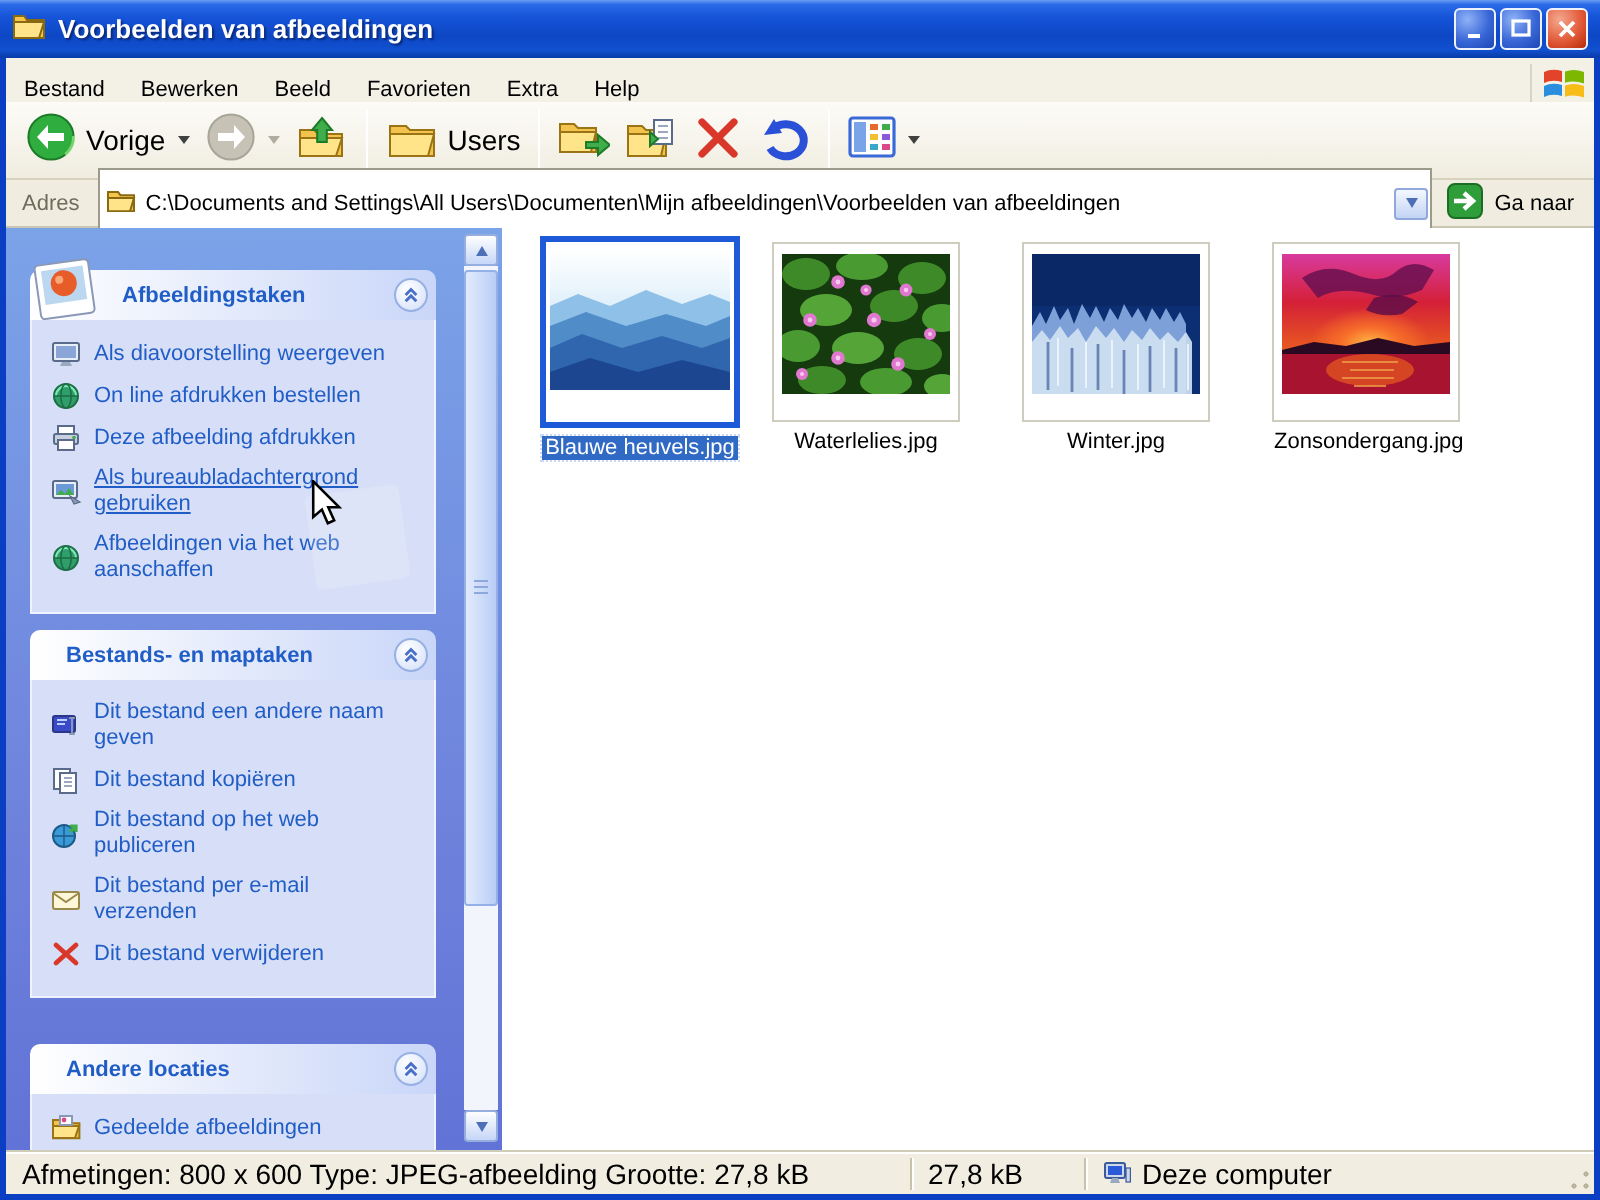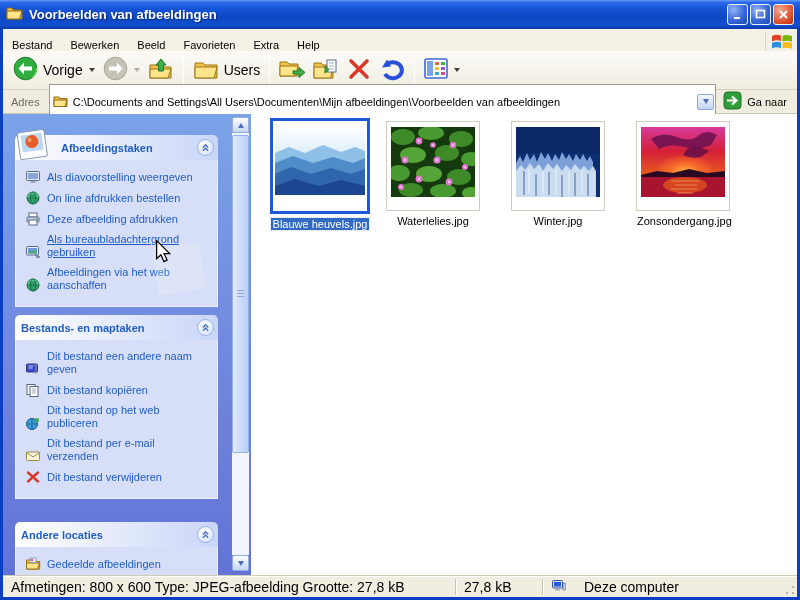--- a/index.html
+++ b/index.html
@@ -43,28 +43,28 @@
   .go-btn { display:flex; align-items:center; gap:5px; padding:0 7px; white-space:nowrap; }
 
   
   .main { position:absolute; left:3px; right:3px; top:114px; height:461px;
     background:linear-gradient(180deg,#7ba3e8 0%,#6e82dc 65%,#6173d6 100%); overflow:hidden; }
   .content { position:absolute; left:248px; right:0; top:0; bottom:0; background:#fff; }
 
   
   .section { position:absolute; left:12px; width:203px; }
   .sec-header { position:relative; height:25px; background:linear-gradient(90deg,#ffffff,#c9d6f8); border-radius:5px 5px 0 0; display:flex; align-items:center; }
-  .sec-title { font-size:11px; font-weight:bold; color:#215dc6; margin-left:6px; }
+  .sec-title { font-size:11px; font-weight:bold; color:#215dc6; margin-left:18px; }
   .sec-title.indent { margin-left:46px; }
   .sec-chevron { position:absolute; right:4px; top:4px; width:17px; height:17px; border-radius:50%;
     background:radial-gradient(circle at 38% 32%,#ffffff,#dfe8fb 70%,#cdd9f4); border:1px solid #98b1e4;
     display:flex; align-items:center; justify-content:center; }
   .sec-bigicon { position:absolute; left:-2px; top:-9px; }
   .sec-body { position:relative; background:#d6dff7; padding:10px 4px 7px 9px; border-left:1px solid rgba(255,255,255,.6); border-right:1px solid rgba(255,255,255,.6); border-bottom:1px solid rgba(255,255,255,.6); overflow:hidden; }
-  .task { display:flex; gap:6px; margin-bottom:7px; align-items:flex-end; }
+  .task { display:flex; gap:6px; margin-bottom:7px; align-items:center; }
   .task span { color:#215dc6; font-size:11px; line-height:13px; max-width:158px; }
   .task.hovered span { text-decoration:underline; }
   .watermark { position:absolute; right:2px; bottom:0; opacity:.18; }
 
   
   .sbar { position:absolute; left:229px; top:3px; width:17px; height:454px; }
   .sbar-track { position:absolute; left:0; top:16px; bottom:16px; width:17px; background:#f3f5fd; }
   .sbar-btn { position:absolute; left:0; width:17px; height:16px; background:linear-gradient(180deg,#fdfeff,#c6d6f8); border:1px solid #95aede; border-radius:2px;
     display:flex; align-items:center; justify-content:center; }
   .sbar-up { top:0; } .sbar-down { bottom:0; }
@@ -82,21 +82,21 @@
   .frame.sel { border:3px solid #1e5ad8; width:100px; height:96px; padding-top:4px; }
   .fname { display:inline-block; font-size:11px; color:#000; margin-top:4px; padding:0 2px; white-space:nowrap; }
   .fname.sel { background:#316ac5; color:#fff; outline:1px dotted #c9d9f6; }
 
   
   .statusbar { position:absolute; left:3px; right:3px; top:575px; height:22px; background:#f1eee1;
     border-top:1px solid #cfccb8; box-shadow:inset 0 1px 0 #fff; display:flex; align-items:center; font-size:14px; color:#000; }
   .sb-p1 { flex:0 0 452px; padding-left:8px; white-space:nowrap; overflow:hidden; }
   .sb-div { align-self:center; width:2px; height:16px; border-left:1px solid #c6c2ac; border-right:1px solid #fff; }
   .sb-p2 { flex:0 0 85px; padding-left:7px; }
-  .sb-p3 { flex:1; display:flex; align-items:flex-start; gap:18px; padding-left:7px; }
+  .sb-p3 { flex:1; display:flex; align-items:center; gap:5px; padding-left:7px; }
   .sb-grip { align-self:flex-end; width:13px; height:13px; margin-right:1px;
     background:
       radial-gradient(circle at 10px 3px,#b8b4a0 1.2px,transparent 1.4px),
       radial-gradient(circle at 10px 9px,#b8b4a0 1.2px,transparent 1.4px),
       radial-gradient(circle at 4px 9px,#b8b4a0 1.2px,transparent 1.4px); }
 
   .cursor { position:absolute; left:155px; top:240px; z-index:60; pointer-events:none; }
 </style>
 </head>
 <body>

